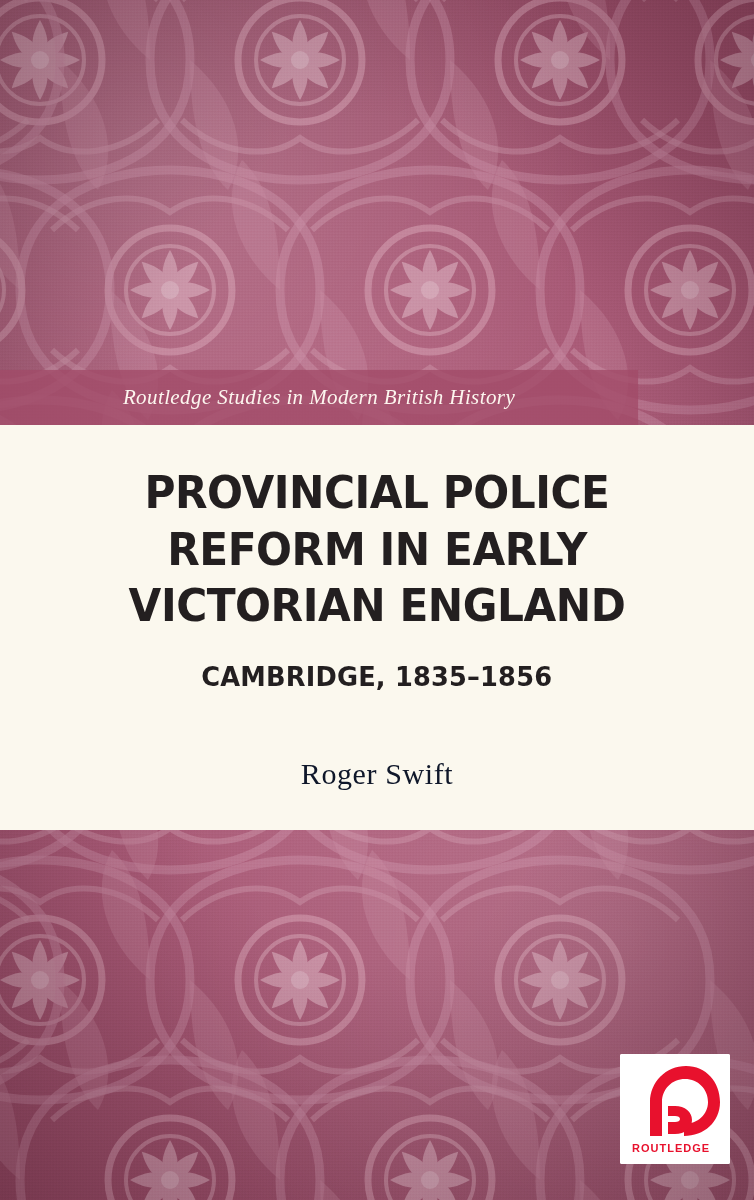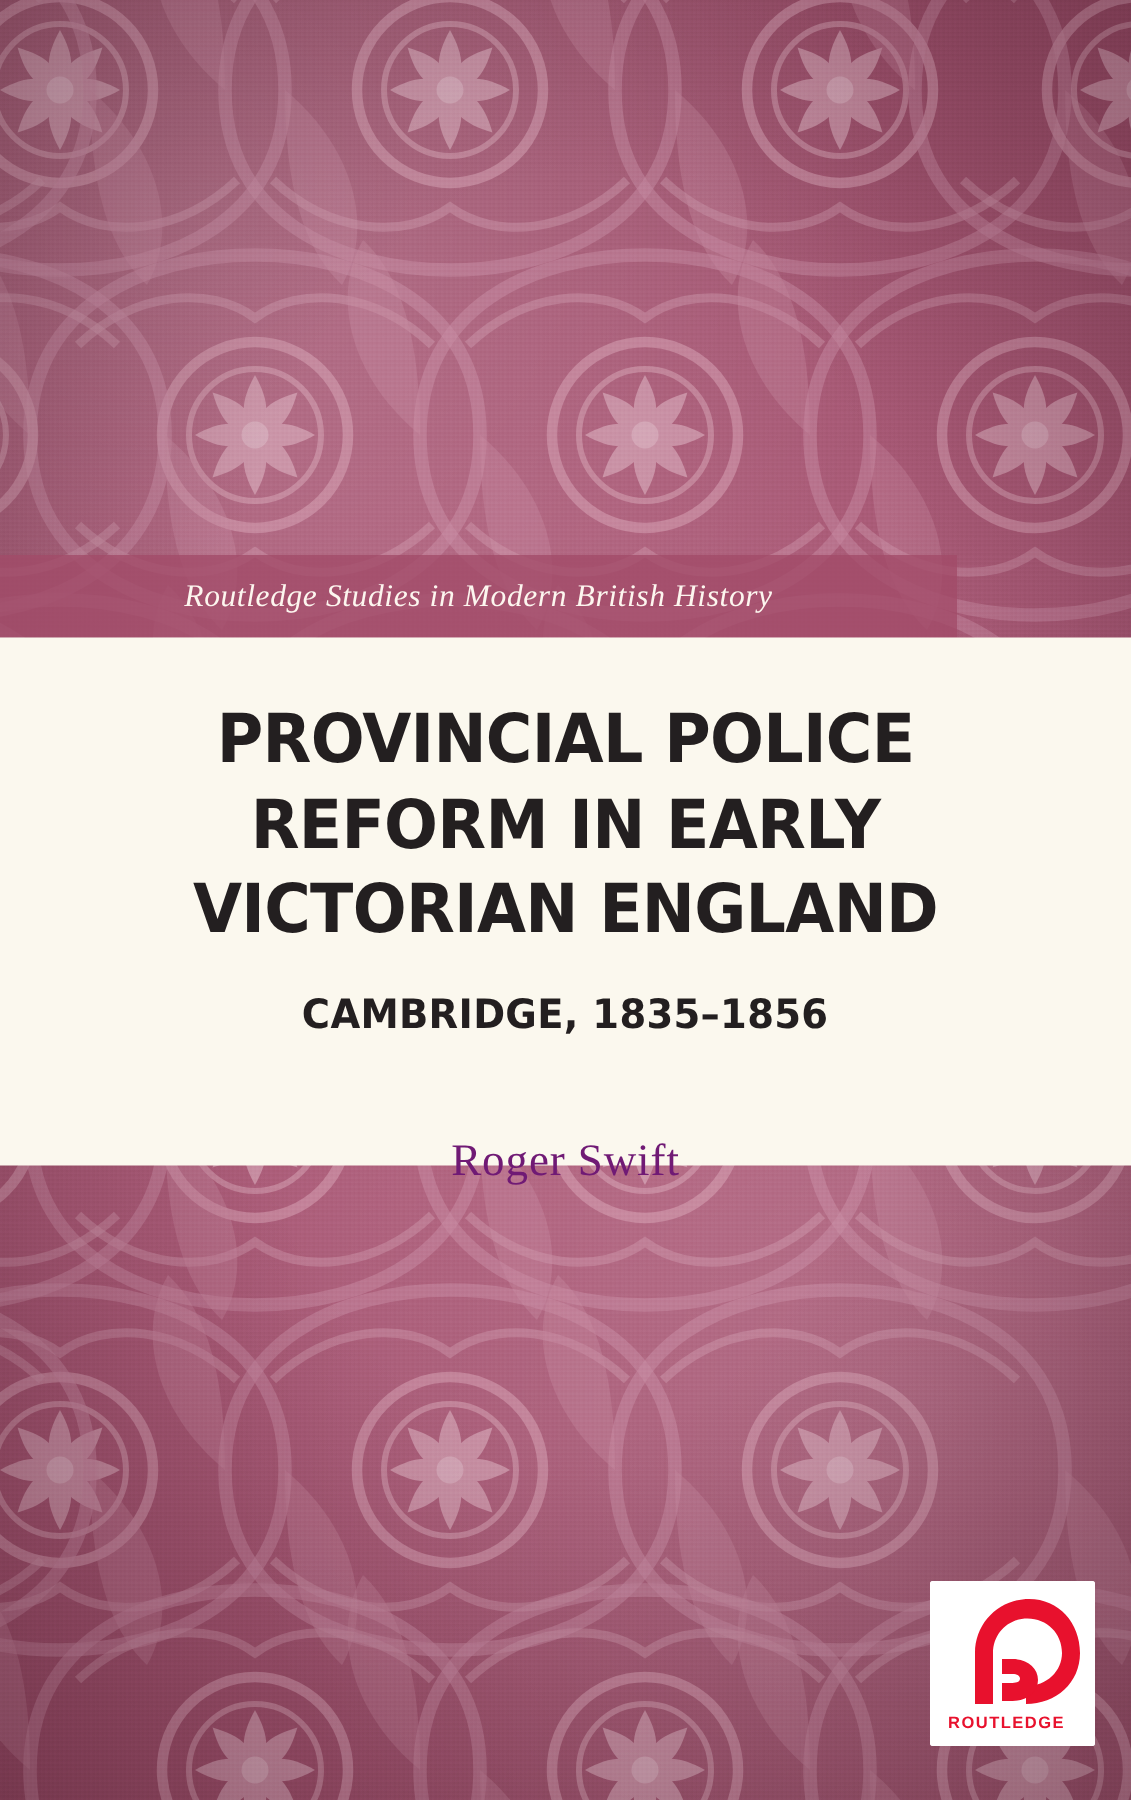--- a/index.html
+++ b/index.html
@@ -72,21 +72,21 @@
     text-align: center;
     white-space: nowrap;
   }
 
   
   .title-panel {
     position: absolute;
     left: 0;
     top: 425px;
     width: 754px;
-    height: 352px;
+    height: 405px;
     background: #fbf8ee;
     display: flex;
     flex-direction: column;
     align-items: center;
     box-sizing: border-box;
     padding: 40px 34px 0 34px;
   }
   .book-title {
     font-family: "DejaVu Sans", sans-serif;
     font-weight: 700;
@@ -108,21 +108,21 @@
     color: #231f20;
     text-align: center;
     text-transform: uppercase;
     transform: scaleX(0.95);
     margin: 26px 0 0 0;
   }
   .book-author {
     font-family: "Liberation Serif", serif;
     font-size: 30px;
     letter-spacing: 0.6px;
-    color: #701a75;
+    color: #0f172a;
     text-align: left;
     margin: 65px 0 0 0;
   }
 
   
   .logo {
     position: absolute;
     right: 24px;
     bottom: 36px;
     width: 110px;

